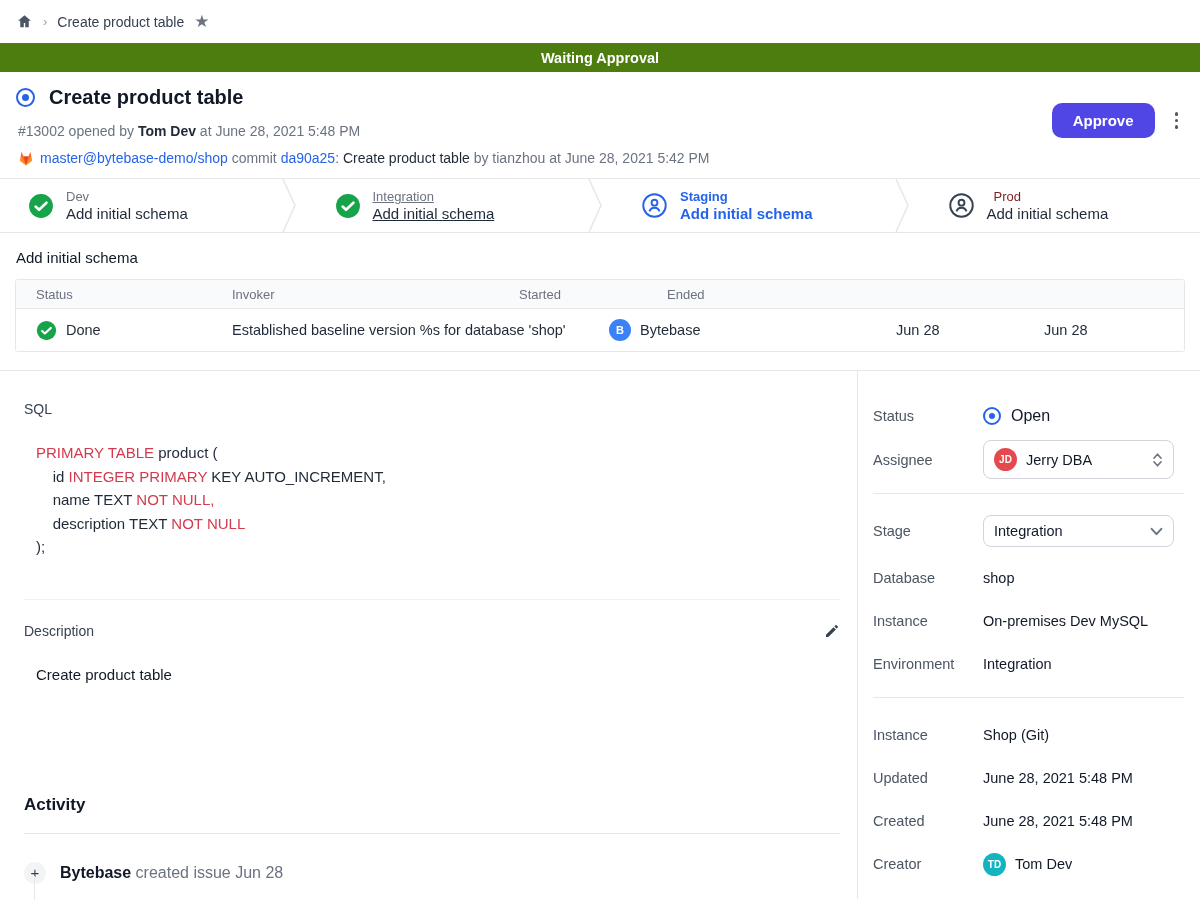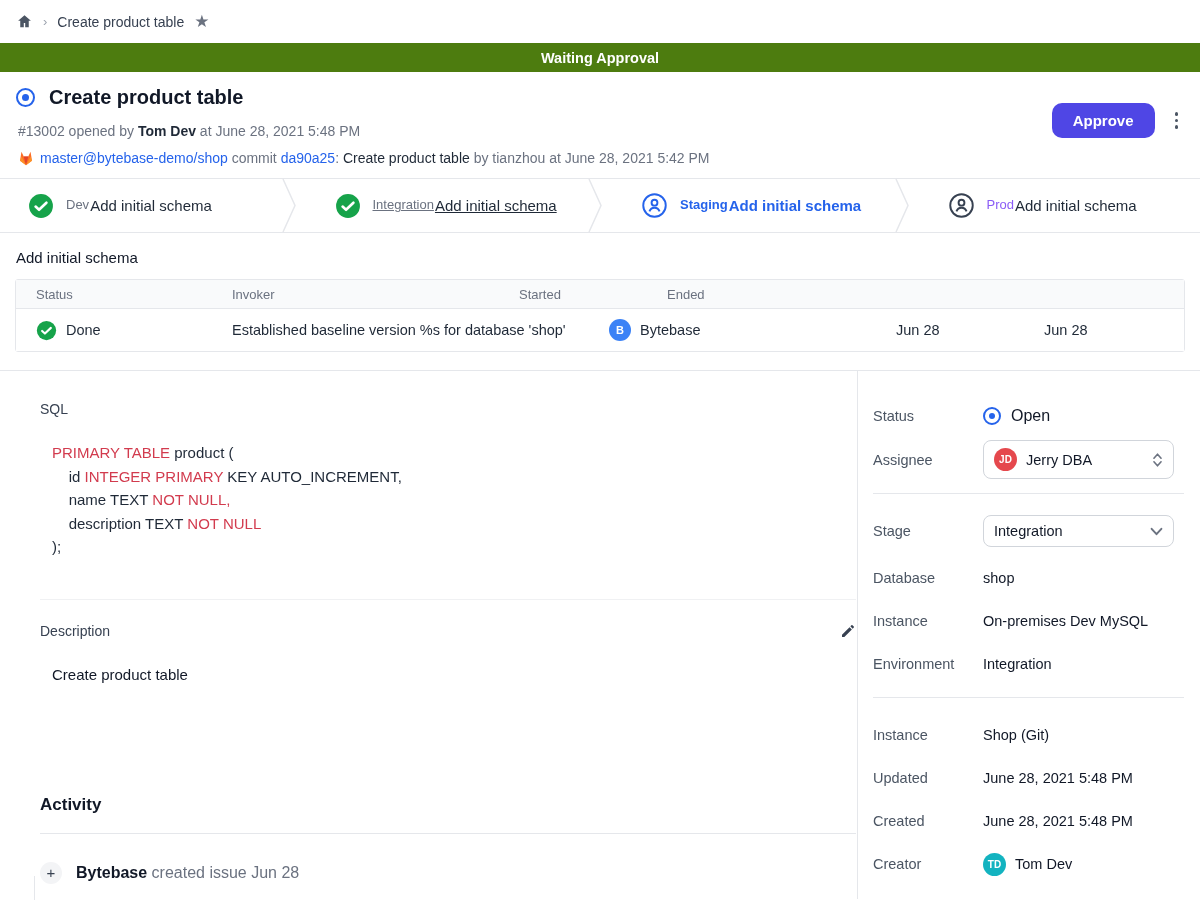--- a/index.html
+++ b/index.html
@@ -34,26 +34,26 @@
     padding:9px 21px; font-size:15px; font-weight:600; font-family:inherit; cursor:pointer; }
   .kebab { display:flex; flex-direction:column; gap:3px; cursor:pointer; padding:4px; }
   .kebab i { width:3.5px; height:3.5px; background:#4b5563; border-radius:50%; }
 
   
   .pipeline { display:flex; border-top:1px solid #e5e7eb; border-bottom:1px solid #e5e7eb;
     height:55px; align-items:stretch; }
   .stage { flex:1; display:flex; align-items:center; gap:12px; padding-left:28px; }
   .stage + .stage-sep + .stage { padding-left:38px; }
   .stage-sep { width:16px; display:flex; align-items:center; }
-  .stage-texts { display:flex; flex-direction:row; gap:1px; }
+  .stage-texts { display:flex; flex-direction:column; gap:1px; }
   .stage-env { font-size:13px; color:#6b7280; }
   .stage-task { font-size:15px; color:#1f2937; }
   .stage.underlined .stage-env, .stage.underlined .stage-task { text-decoration:underline; }
   .stage.active .stage-env, .stage.active .stage-task { color:#2563eb; font-weight:700; }
-  .stage.pending .stage-env { color:#8b5cf6; }
+  .stage.pending .stage-env { color:#7f1d1d;margin-left:7px; }
   .check-circle { width:26px; height:26px; flex:0 0 auto; }
   .person-circle { width:27px; height:27px; flex:0 0 auto; }
 
   
   .task-area { padding:16px 15px 18px 15px; border-bottom:1px solid #e5e7eb; }
   .task-label { font-size:15px; color:#111827; margin:0 0 13px 1px; }
   .ttable { border:1px solid #e5e7eb; border-radius:3px; }
   .trow { display:flex; align-items:center; }
   .trow.head { background:#f9fafb; height:29px; font-size:13px; color:#6b7280; border-bottom:1px solid #e5e7eb; }
   .trow.body { height:42px; font-size:14.5px; color:#1f2937; background:#fff; }
@@ -62,21 +62,21 @@
   .c-invoker { width:287px; display:flex; align-items:center; gap:9px; }
   .c-started { width:148px; }
   .c-ended { flex:1; }
   .mini-check { width:21px; height:21px; }
   .avatar { border-radius:50%; color:#fff; display:inline-flex; align-items:center;
     justify-content:center; font-weight:700; flex:0 0 auto; }
   .av-b { width:22px; height:22px; background:#3b82f6; font-size:11px; }
 
   
   .lower { display:flex; height:528px; }
-  .main-col { width:858px; border-right:1px solid #e5e7eb; padding:30px 18px 0 40px; position:relative; }
+  .main-col { width:858px; border-right:1px solid #e5e7eb; padding:30px 18px 0 24px; position:relative; }
   .side-col { flex:1; padding:26px 16px 0 15px; }
 
   .sql-label { font-size:14px; color:#374151; }
   .code { margin:24px 0 0 12px; font-size:15px; line-height:23.5px; color:#1f2937; white-space:pre; }
   .code .kw { color:#d23b4e; }
 
   .desc-divider { border:none; border-top:1px solid #f0f1f3; margin:40px 0 0 0; width:816px; }
   .desc-head { display:flex; align-items:center; justify-content:space-between; margin-top:23px; width:816px; }
   .desc-label { font-size:14px; color:#374151; }
   .edit-btn { cursor:pointer; display:inline-flex; }

